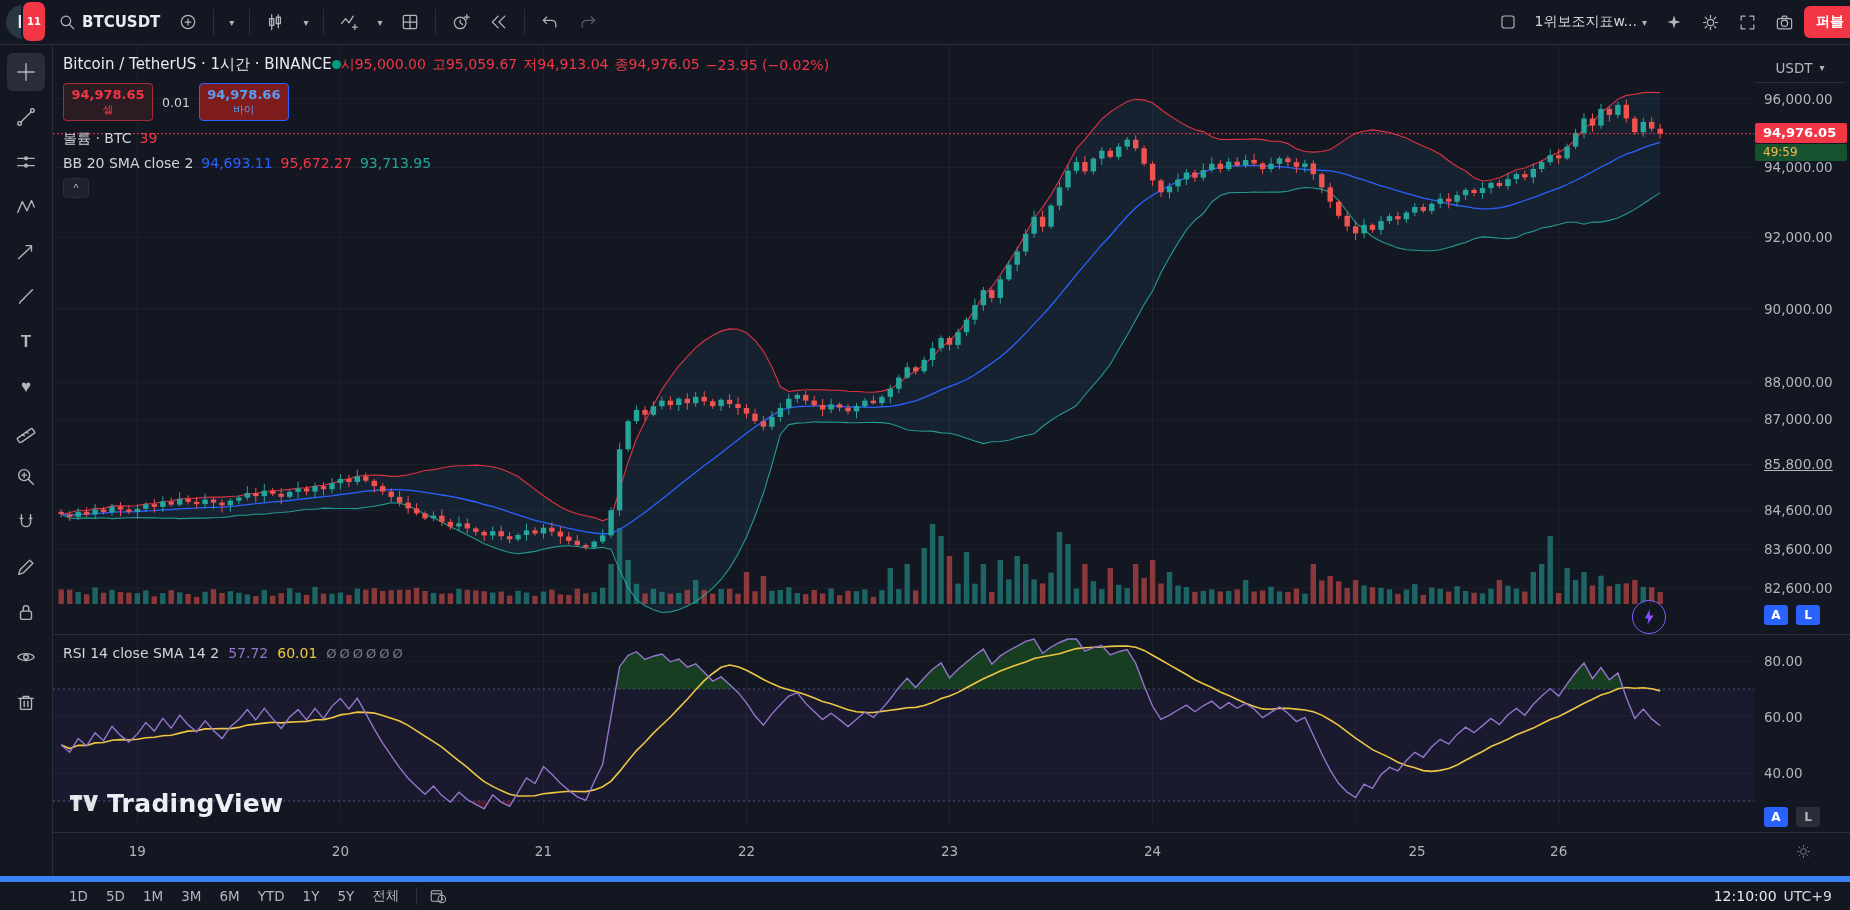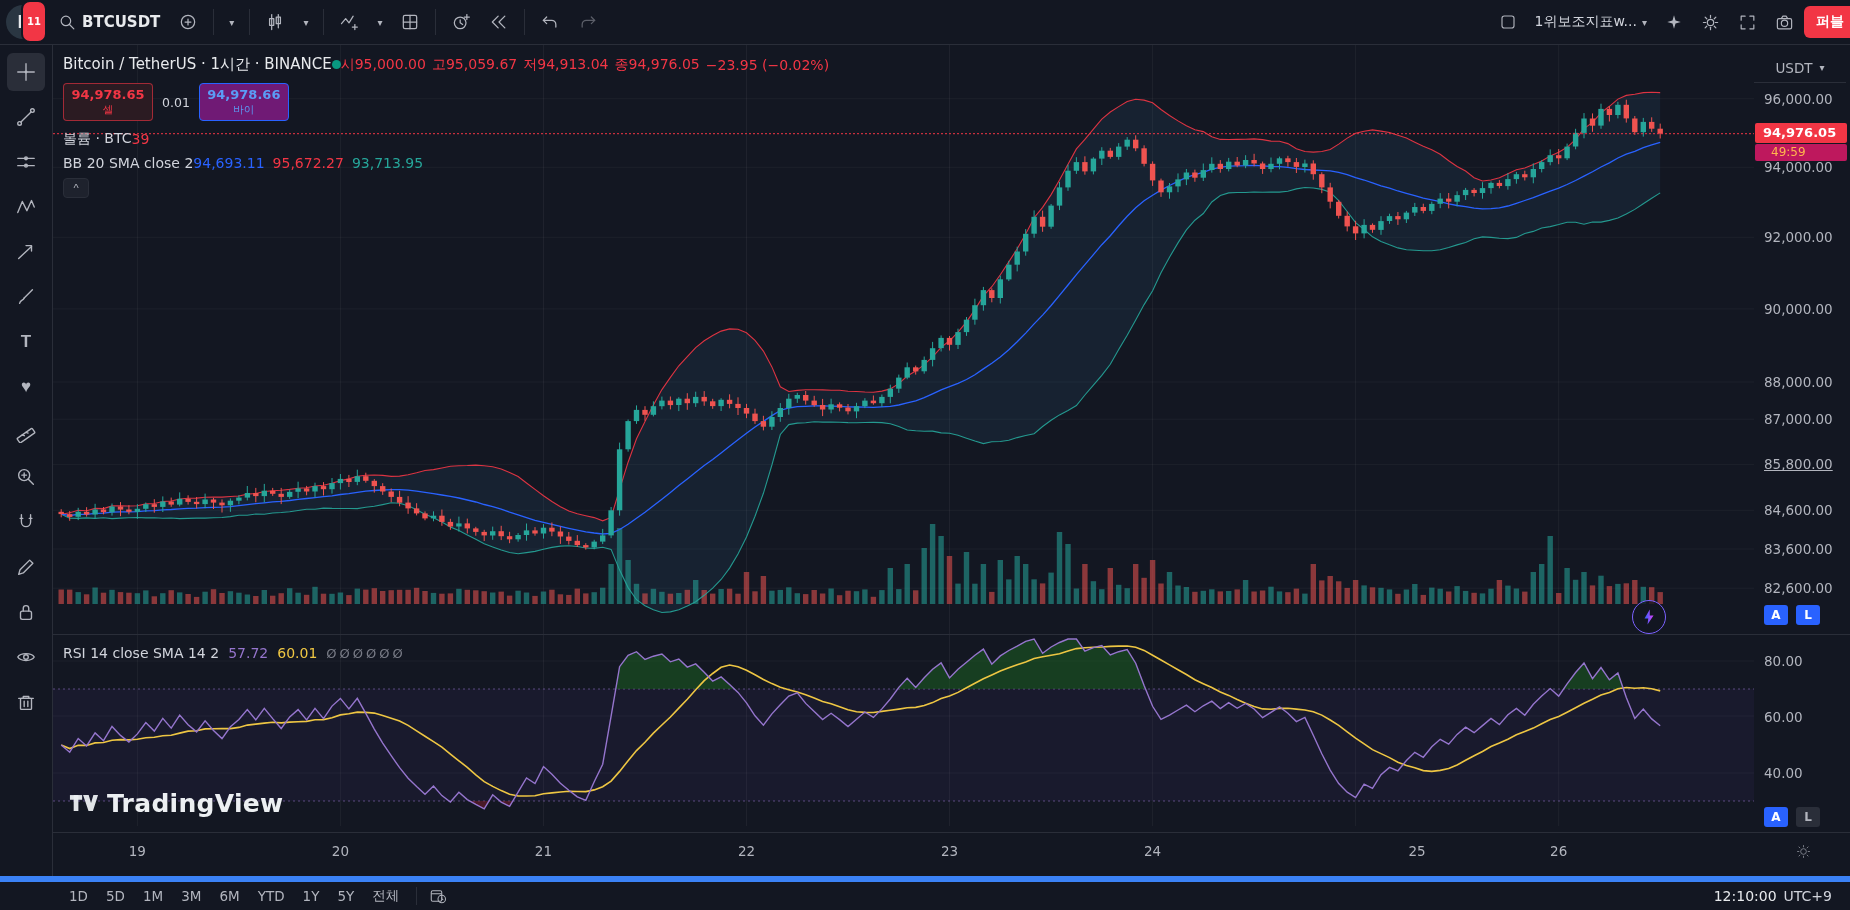--- a/index.html
+++ b/index.html
@@ -37,41 +37,41 @@
 .lg-sym{color:#e8eaed;cursor:pointer}
 .dot{width:9px;height:9px;border-radius:50%;background:#089981;flex:none}
 .oh{margin-right:6px}
 .ohk,.ohv{color:#f23645;font-size:14px}
 .lg-change{color:#f23645;font-size:14px}
 .trade-row{display:flex;align-items:center;margin:2px 0}
 .sell-btn{display:flex;flex-direction:column;align-items:center;justify-content:center;width:90px;height:38px;background:#2b1b22;border:1px solid rgba(242,54,69,.6);border-radius:4px;cursor:pointer;font-family:inherit;gap:1px}
 .sell-btn .tp{color:#f23645;font-size:13px;font-weight:bold}
 .sell-btn .tl{color:#f23645;font-size:10.5px}
 .spread{height:28px;display:flex;align-items:center;padding:0 9px;color:#d1d4dc;font-size:12.5px}
-.buy-btn{display:flex;flex-direction:column;align-items:center;justify-content:center;width:90px;height:38px;background:#701a75;border:1px solid #2962ff;border-radius:4px;cursor:pointer;font-family:inherit;gap:1px}
+.buy-btn{display:flex;flex-direction:column;align-items:center;justify-content:center;width:90px;height:38px;background:#7f1d1d;border:1px solid #2962ff;border-radius:4px;cursor:pointer;font-family:inherit;gap:1px}
 .buy-btn .tp{color:#5b9cf6;font-size:13px;font-weight:bold}
 .buy-btn .tl{color:#5b9cf6;font-size:10.5px}
-.lg-row{display:flex;align-items:center;font-size:14px}
+.lg-row{display:flex;align-items:flex-start;gap:8px;font-size:14px}
 .lg-t{color:#d1d4dc;cursor:pointer}
 .lg-vred{color:#f23645}
 .bbv{margin-right:8px;font-size:14px}
 .collapse-btn{width:26px;height:20px;background:#1e222d;border:1px solid #2a2e39;border-radius:4px;color:#b2b5be;font-size:11px;display:flex;align-items:center;justify-content:center;cursor:pointer;padding:0}
 .rsi-legend{position:absolute;left:10px;top:600px;z-index:6;display:flex;align-items:center;gap:9px;font-size:14px}
 .rsi-v1{color:#9575cd}
 .rsi-v2{color:#eec643}
 .emp{color:#787b86;margin-right:3px;font-size:13px}
 .watermark{position:absolute;left:16px;top:744px;display:flex;align-items:center;gap:8px;z-index:5}
 .wm-text{color:#eceff2;font-size:25px;font-weight:bold;letter-spacing:.3px}
 .bolt{position:absolute;left:1579px;top:555px;width:34px;height:34px;border-radius:50%;border:1.5px solid #7b61ff;background:rgba(19,23,34,.8);display:flex;align-items:center;justify-content:center;cursor:pointer;z-index:6;padding:0}
 
 .price-axis{position:absolute;left:1701px;width:96px;top:0;height:787px;z-index:5;cursor:ns-resize}
 .pa-label{position:absolute;left:10px;color:#b2b5be;font-size:13.5px;height:18px;line-height:18px;white-space:nowrap}
 .usdt-btn{position:absolute;left:0;right:4px;top:8px;height:30px;display:flex;align-items:center;justify-content:center;gap:7px;color:#b2b5be;font-size:13.5px;cursor:pointer;border-bottom:1px solid #2a2e39}
 .price-tag{position:absolute;left:1px;width:92px;height:20px;background:#f23645;color:#fff;font-size:13px;font-weight:bold;display:flex;align-items:center;padding-left:8px;border-radius:2px;z-index:7}
-.countdown{position:absolute;left:1px;width:92px;height:17px;background:#be185d;color:#ffb74d;font-size:12px;display:flex;align-items:center;padding-left:16px;border-radius:2px;z-index:7}
+.countdown{position:absolute;left:1px;width:92px;height:17px;background:#14532d;color:#ffb74d;font-size:12px;display:flex;align-items:center;padding-left:8px;border-radius:2px;z-index:7}
 .al-group{position:absolute;left:10px;display:flex;gap:8px}
 .al{width:24px;height:20px;border-radius:3px;background:#2962ff;color:#fff;font-size:12px;font-weight:bold;display:flex;align-items:center;justify-content:center;cursor:pointer}
 .al.off{background:#2a2e39;color:#b2b5be}
 
 .time-axis{position:absolute;left:0;right:0;top:787px;height:44px;border-top:1px solid #2a2e39;background:#131722;z-index:6;cursor:ew-resize}
 .ta-label{position:absolute;top:10px;color:#b2b5be;font-size:13.5px;width:26px;text-align:center}
 .ta-gear{position:absolute;left:1742px;top:10px;cursor:pointer}
 .ta-gear svg{stroke:#787b86;fill:none;stroke-width:1.4}
 
 .bottom-bar{position:absolute;left:0;right:0;bottom:0;height:34px;border-top:6px solid #3b82f6;background:#131722;display:flex;align-items:center;padding:0 18px 0 60px;z-index:25}

